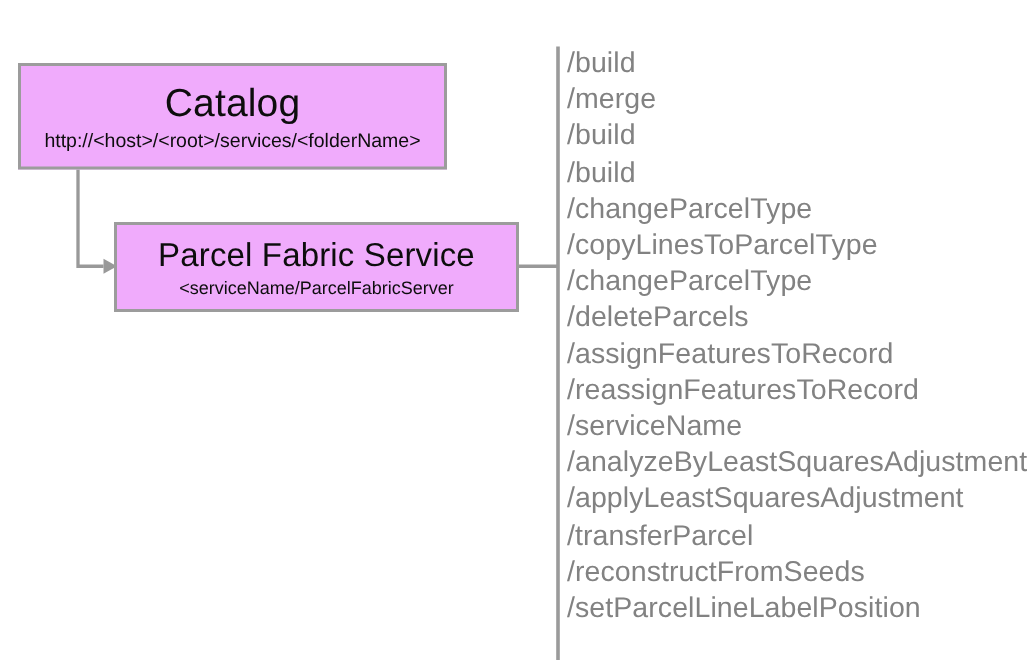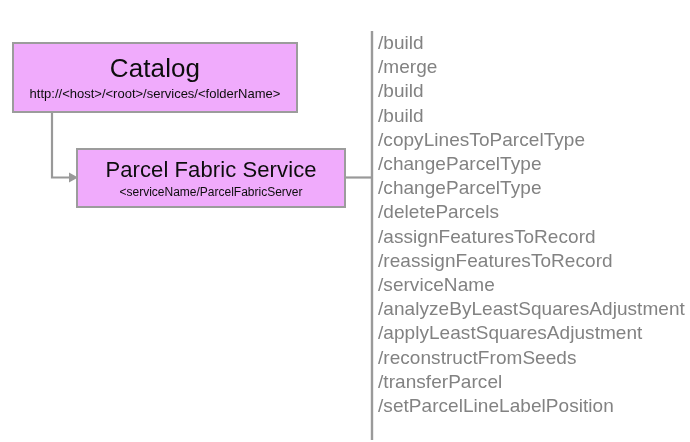--- a/index.html
+++ b/index.html
@@ -115,27 +115,27 @@
   <div class="node" id="node-parcel-fabric-service">
     <div class="title">Parcel Fabric Service</div>
     <div class="subtitle">&lt;serviceName/ParcelFabricServer</div>
   </div>
 
   <ul id="operations-list">
     <li>/build</li>
     <li>/merge</li>
     <li>/build</li>
     <li>/build</li>
+    <li>/changeParcelType</li>
     <li>/copyLinesToParcelType</li>
-    <li>/changeParcelType</li>
     <li>/changeParcelType</li>
     <li>/deleteParcels</li>
     <li>/assignFeaturesToRecord</li>
     <li>/reassignFeaturesToRecord</li>
     <li>/serviceName</li>
     <li>/analyzeByLeastSquaresAdjustment</li>
     <li>/applyLeastSquaresAdjustment</li>
+    <li>/transferParcel</li>
     <li>/reconstructFromSeeds</li>
-    <li>/transferParcel</li>
     <li>/setParcelLineLabelPosition</li>
   </ul>
 
 </div>
 
 </body></html>

